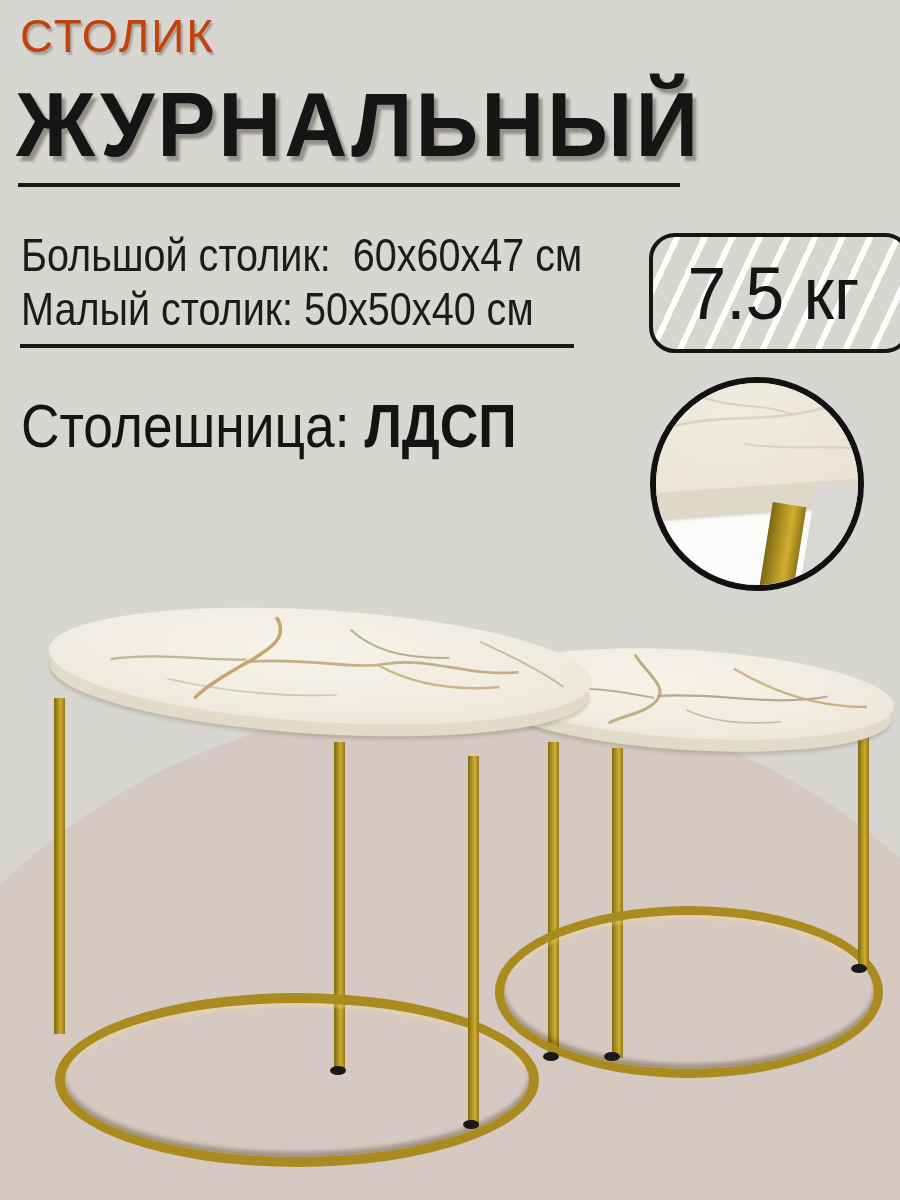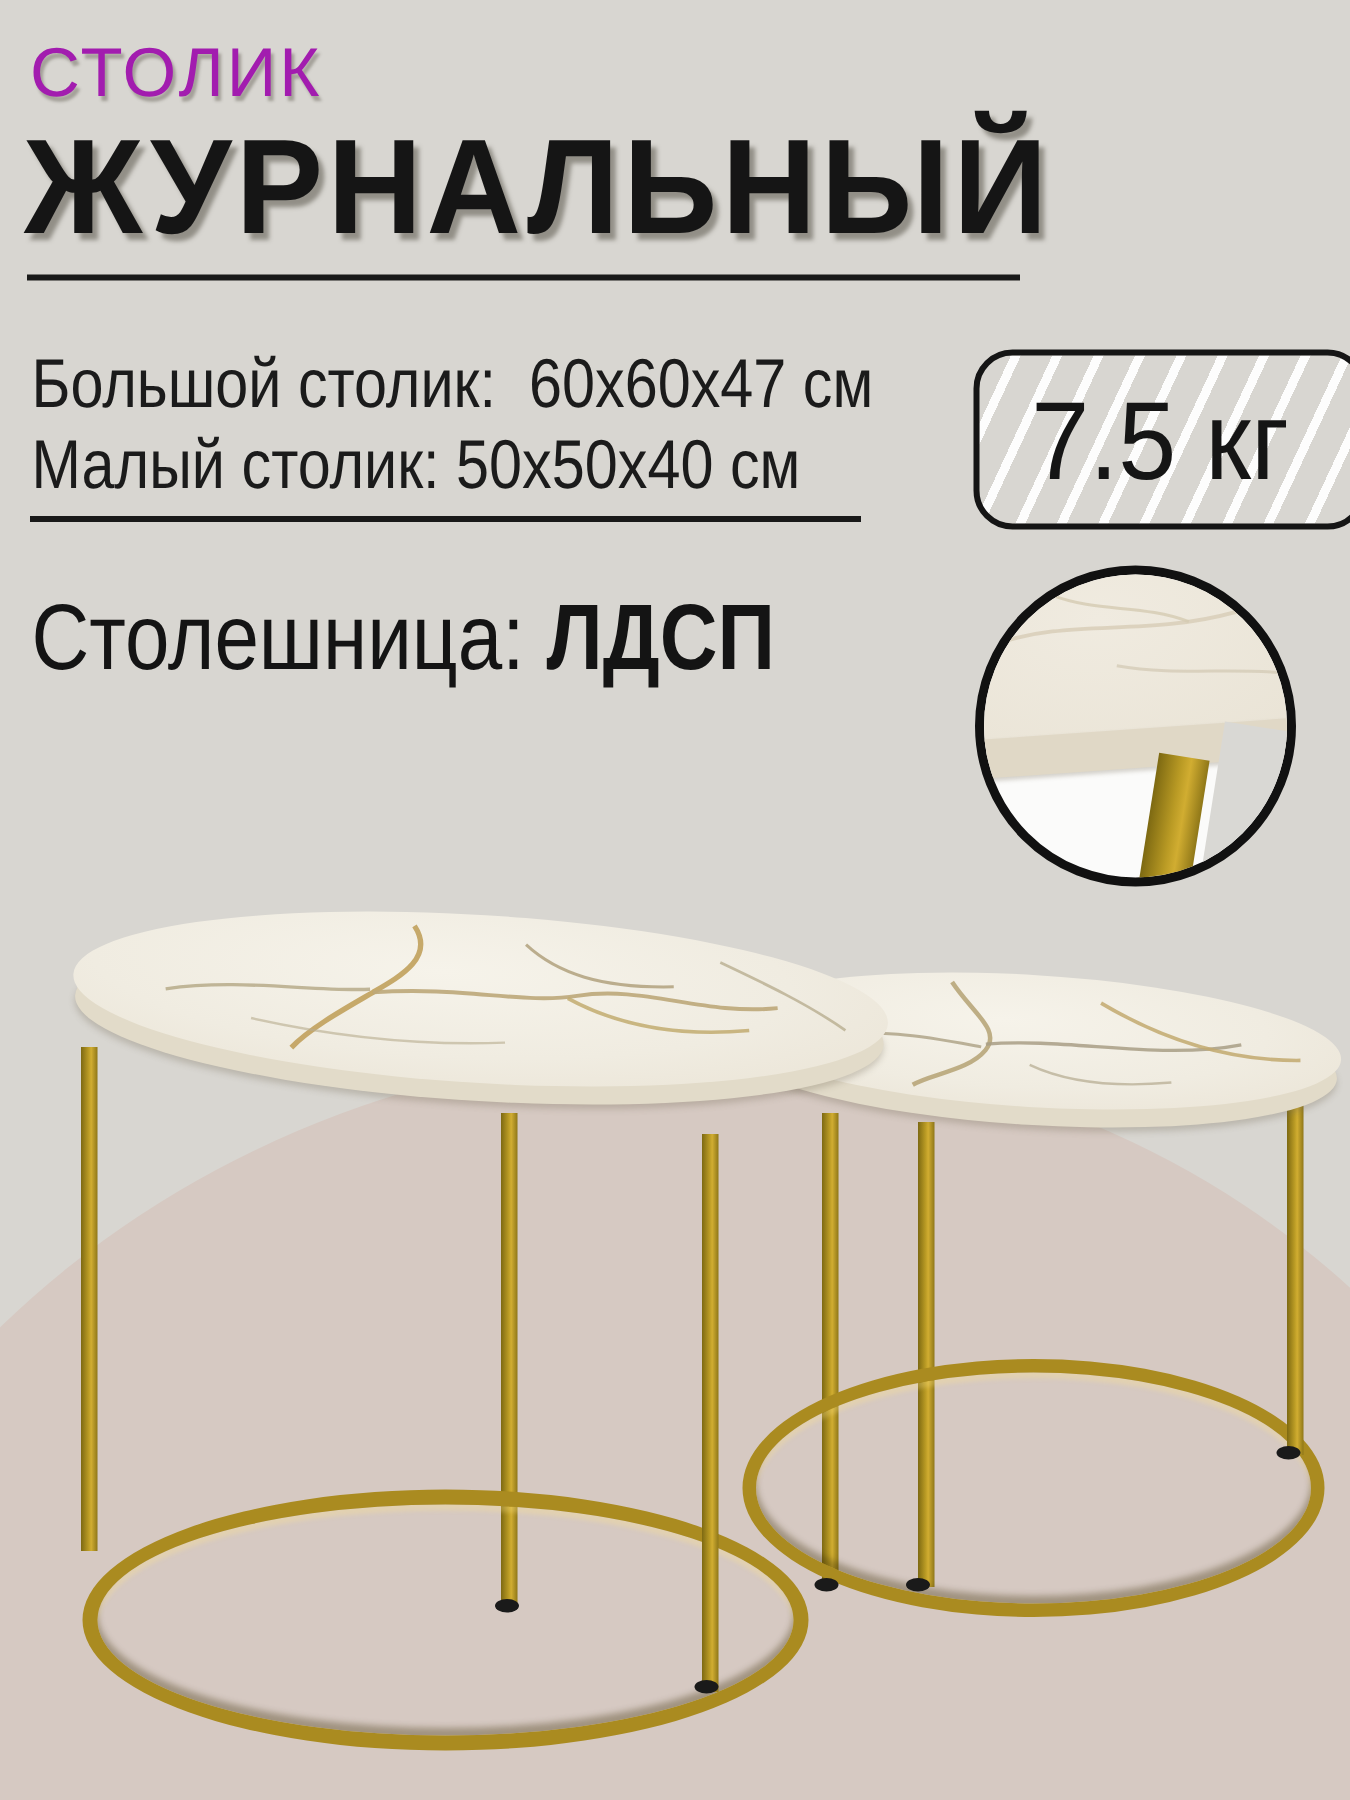--- a/index.html
+++ b/index.html
@@ -9,22 +9,22 @@
     font-family:"Liberation Sans","DejaVu Sans",sans-serif;
     color:#1b1b1b;
   }
   
   .blob{
     position:absolute;left:-170px;top:700px;width:1240px;height:1100px;
     background:#d6c9c2;border-radius:50%;transform:rotate(-8deg);
   }
   
   .eyebrow{
-    position:absolute;left:20px;top:25px;font-size:46px;line-height:1;
-    font-weight:400;letter-spacing:2px;color:#a21caf;
+    position:absolute;left:20px;top:13px;font-size:46px;line-height:1;
+    font-weight:400;letter-spacing:2px;color:#c2410c;
     text-shadow:2px 3px 2px rgba(100,95,85,.45);white-space:pre;
   }
   .title{
     position:absolute;left:16px;top:80px;font-size:90px;line-height:1;
     font-weight:bold;letter-spacing:3px;color:#151515;
     text-shadow:4px 5px 3px rgba(90,85,75,.55);white-space:pre;
     transform:scaleX(.97);transform-origin:left center;
   }
   .title-underline{
     position:absolute;left:18px;top:183px;width:662px;height:4px;background:#191919;

